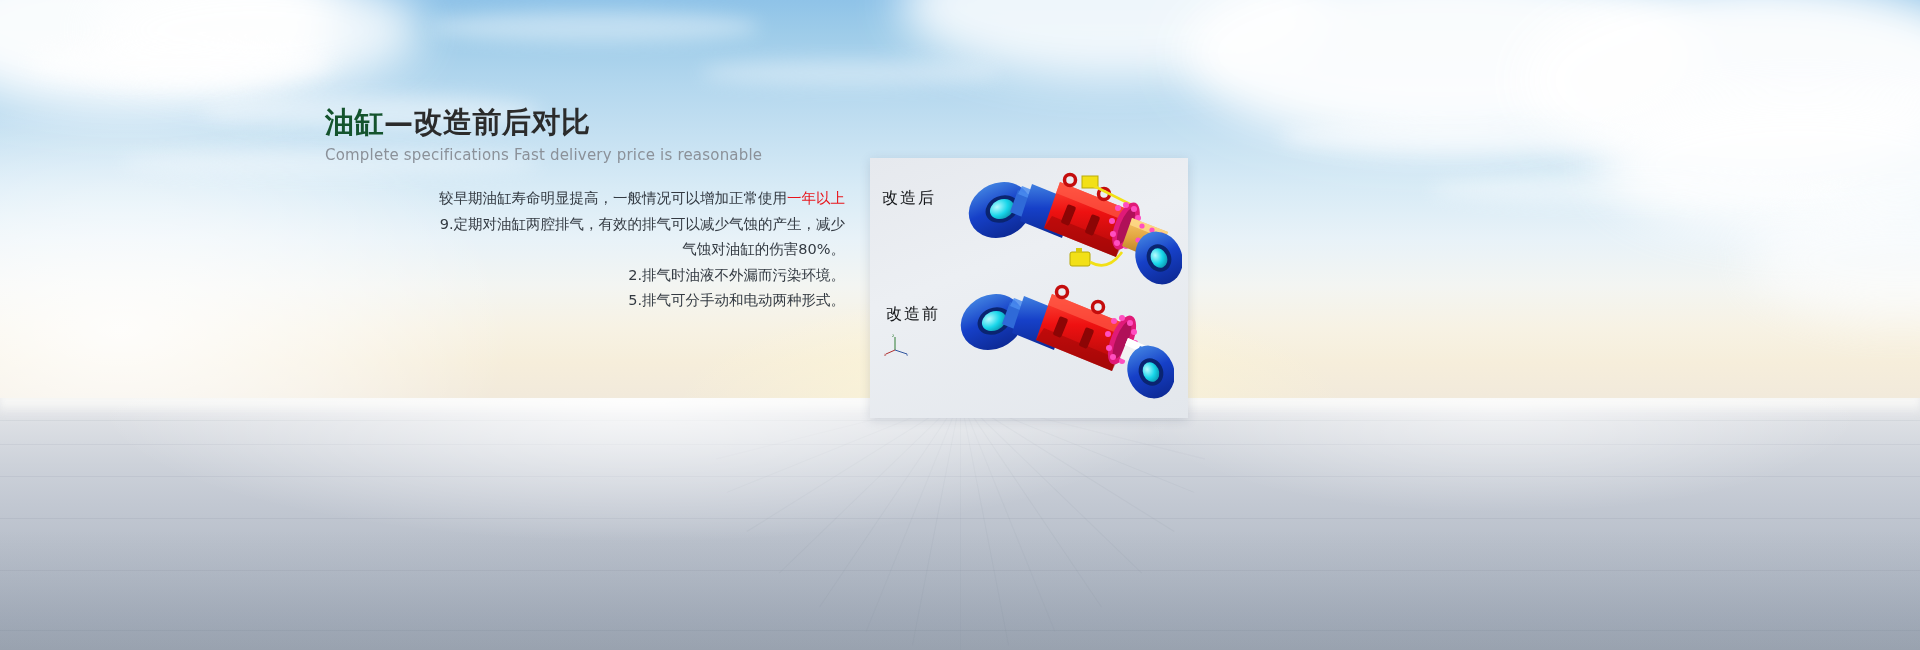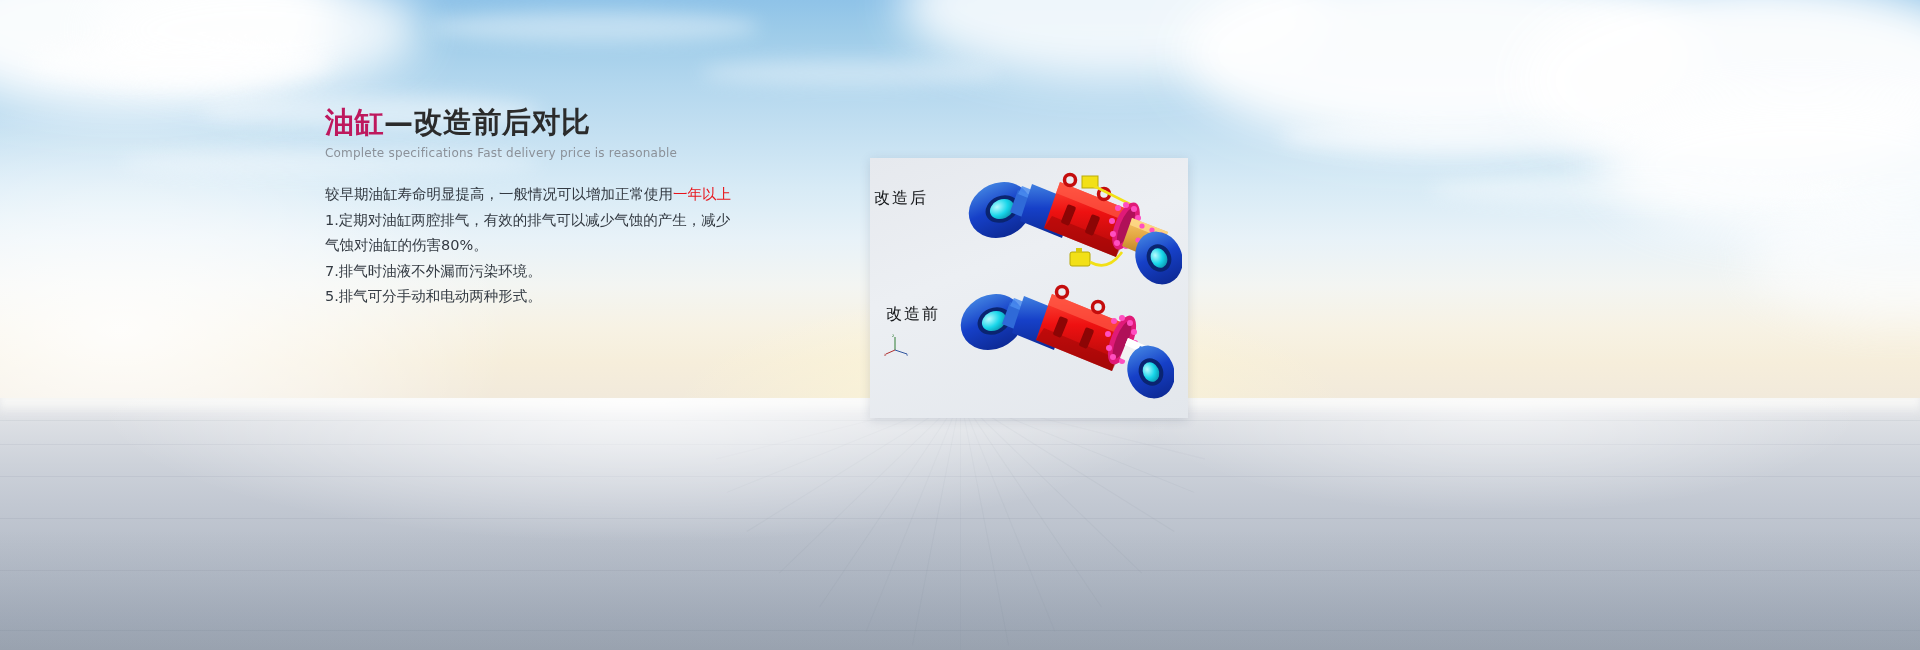--- a/index.html
+++ b/index.html
@@ -80,43 +80,43 @@
     background:linear-gradient(to bottom, rgba(245,243,233,0), rgba(250,250,248,.9) 55%, rgba(240,241,243,0));
     filter:blur(3px);
   }
 
   
   .copy { position:absolute; left:325px; top:104px; width:520px; }
   .title {
     font-size:29px; font-weight:bold; letter-spacing:.5px;
     color:#2b2b2b; line-height:1.25; white-space:nowrap;
   }
-  .title .accent { color:#be185d; }
+  .title .accent { color:#14532d; }
   .subtitle{
-    margin-top:6px; font-size:12px; color:#8b9199; letter-spacing:.2px;
+    margin-top:6px; font-size:15px; color:#8b9199; letter-spacing:.2px;
     white-space:nowrap;
   }
-  .body { margin-top:22px; }
+  .body { margin-top:22px;text-align:right; }
   .body p{
     font-size:14.5px; color:#333a42; line-height:25.5px; white-space:nowrap;
   }
   .body p .hot { color:#e8141b; }
 
   
   .panel{
     position:absolute; left:870px; top:158px; width:318px; height:260px;
     background:linear-gradient(160deg,#e6e9ee 0%,#eceff3 40%,#e3e7ec 100%);
     box-shadow:0 2px 10px rgba(60,80,110,.18);
     overflow:hidden;
   }
   .panel-label{
     position:absolute; font-size:16px; color:#15171a;
     font-family:"DejaVu Serif","Liberation Serif",serif; letter-spacing:2px;
   }
-  .lbl-after { left:4px; top:30px;font-family:Liberation Mono, monospace; }
+  .lbl-after { left:12px; top:30px;font-family:Liberation Mono, monospace; }
   .lbl-before{ left:16px; top:146px; }
   .axis-icon{ position:absolute; left:14px; top:176px; width:26px; height:22px; }
 
   .cyl { position:absolute; }
   .cyl svg{ display:block; }
 </style>
 </head>
 <body>
 
 <div class="stage">
@@ -175,23 +175,23 @@
   </div>
 
   <div class="copy">
     <div class="title">
       <span class="accent">油缸</span><span>—改造前后对比</span>
     </div>
     <div class="subtitle">Complete specifications Fast delivery price is reasonable</div>
 
     <div class="body">
       <p><span>较早期油缸寿命明显提高，一般情况可以增加正常使用</span><span class="hot">一年以上</span></p>
-      <p>1.定期对油缸两腔排气，有效的排气可以减少气蚀的产生，减少</p>
+      <p>9.定期对油缸两腔排气，有效的排气可以减少气蚀的产生，减少</p>
       <p>气蚀对油缸的伤害80%。</p>
-      <p>7.排气时油液不外漏而污染环境。</p>
+      <p>2.排气时油液不外漏而污染环境。</p>
       <p>5.排气可分手动和电动两种形式。</p>
     </div>
   </div>
 
   <div class="panel">
 
     <div class="cyl" style="left:86px; top:6px;">
       <svg width="226" height="132" viewBox="0 0 226 132">
         <defs>
           <linearGradient id="blueA" x1="0" y1="0" x2="0" y2="1">

